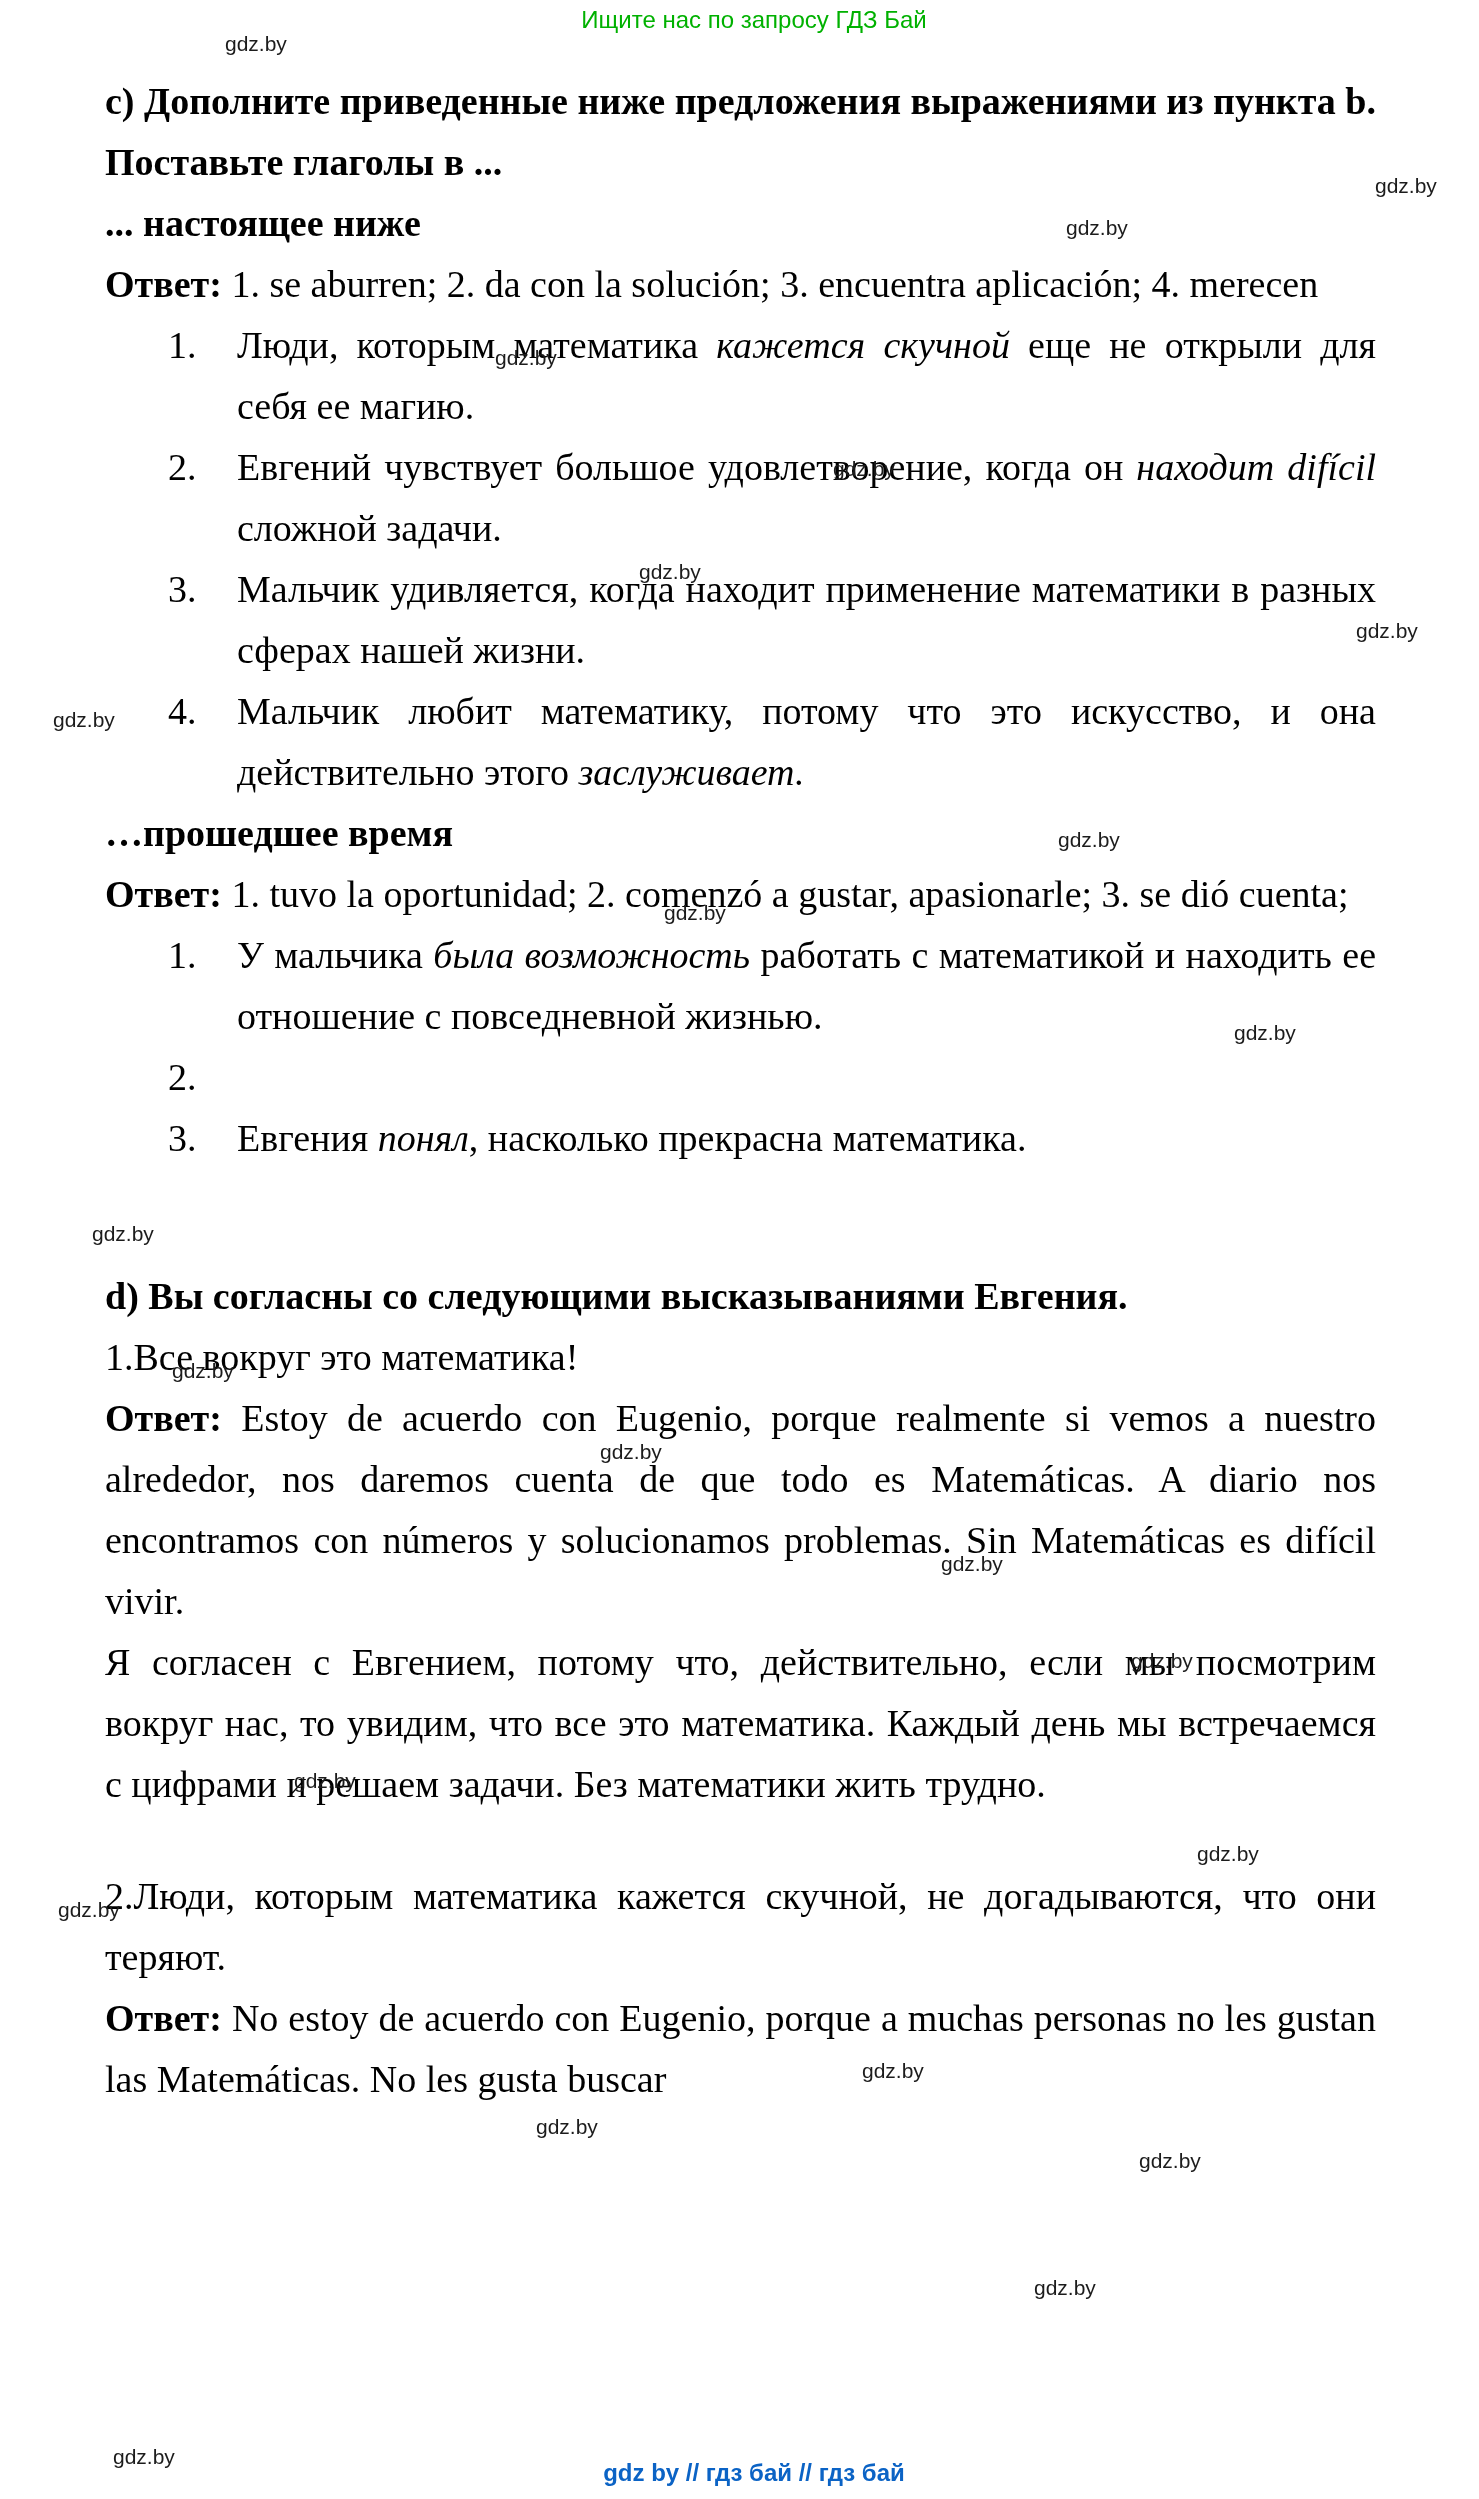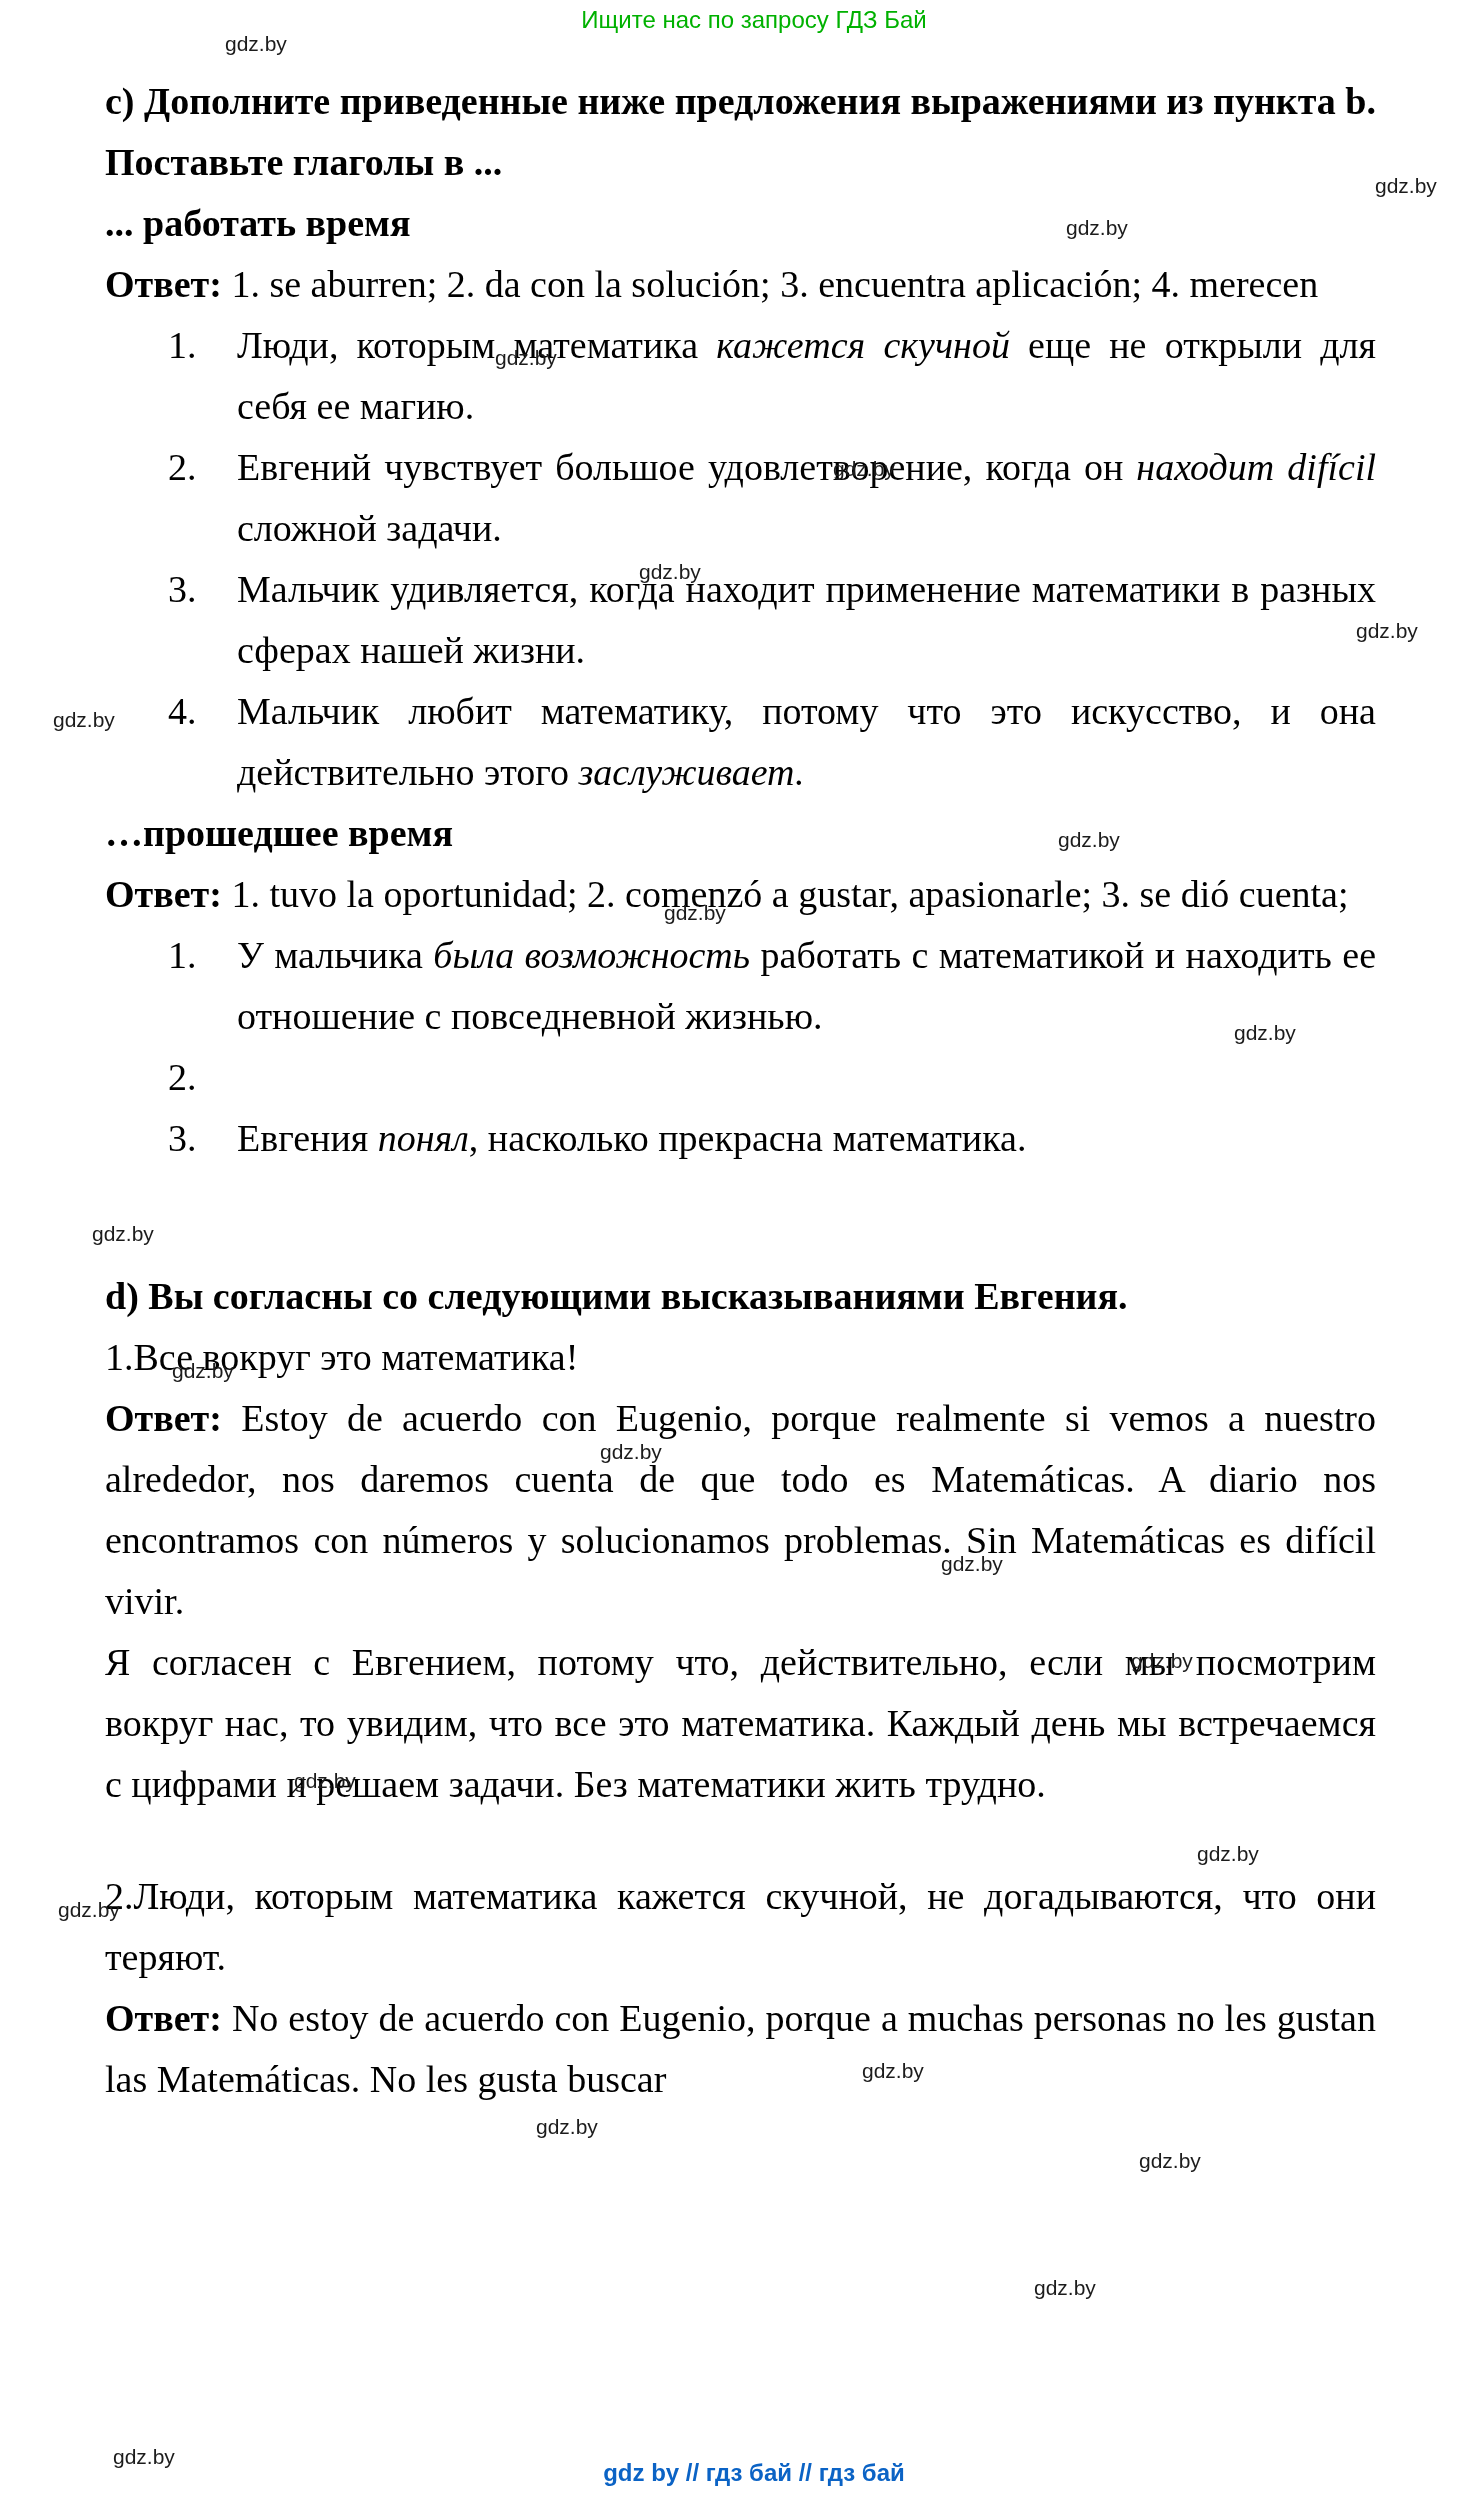--- a/index.html
+++ b/index.html
@@ -46,21 +46,21 @@
     font-weight:bold;
   }
 </style>
 </head>
 <body>
 
 <div class="page" style="--promo-green: #00b100; --footer-blue: #0b63c5; --wm-color: #1c1c1c; color: rgb(0, 0, 0); padding-left: 28px;">
   <div class="promo">Ищите нас по запросу ГДЗ Бай</div>
   <div class="content">
       <p class="para bold"><span>c) Дополните приведенные ниже предложения выражениями из пункта b. Поставьте глаголы в ...</span></p>
-      <p class="para bold"><span>... работать время</span></p>
+      <p class="para bold"><span>... настоящее ниже</span></p>
       <p class="para"><span class="b">Ответ:</span><span> 1. se aburren; 2. da con la solución; 3. encuentra aplicación; 4. merecen</span></p>
       <div class="list-item">
         <span class="num">1.</span>
         <span class="txt"><span>Люди, которым математика </span><span class="i">кажется скучной</span><span> еще не открыли для себя ее магию.</span></span>
       </div>
       <div class="list-item">
         <span class="num">2.</span>
         <span class="txt"><span>Евгений чувствует большое удовлетворение, когда он </span><span class="i">находит difícil</span><span> сложной задачи.</span></span>
       </div>
       <div class="list-item">

